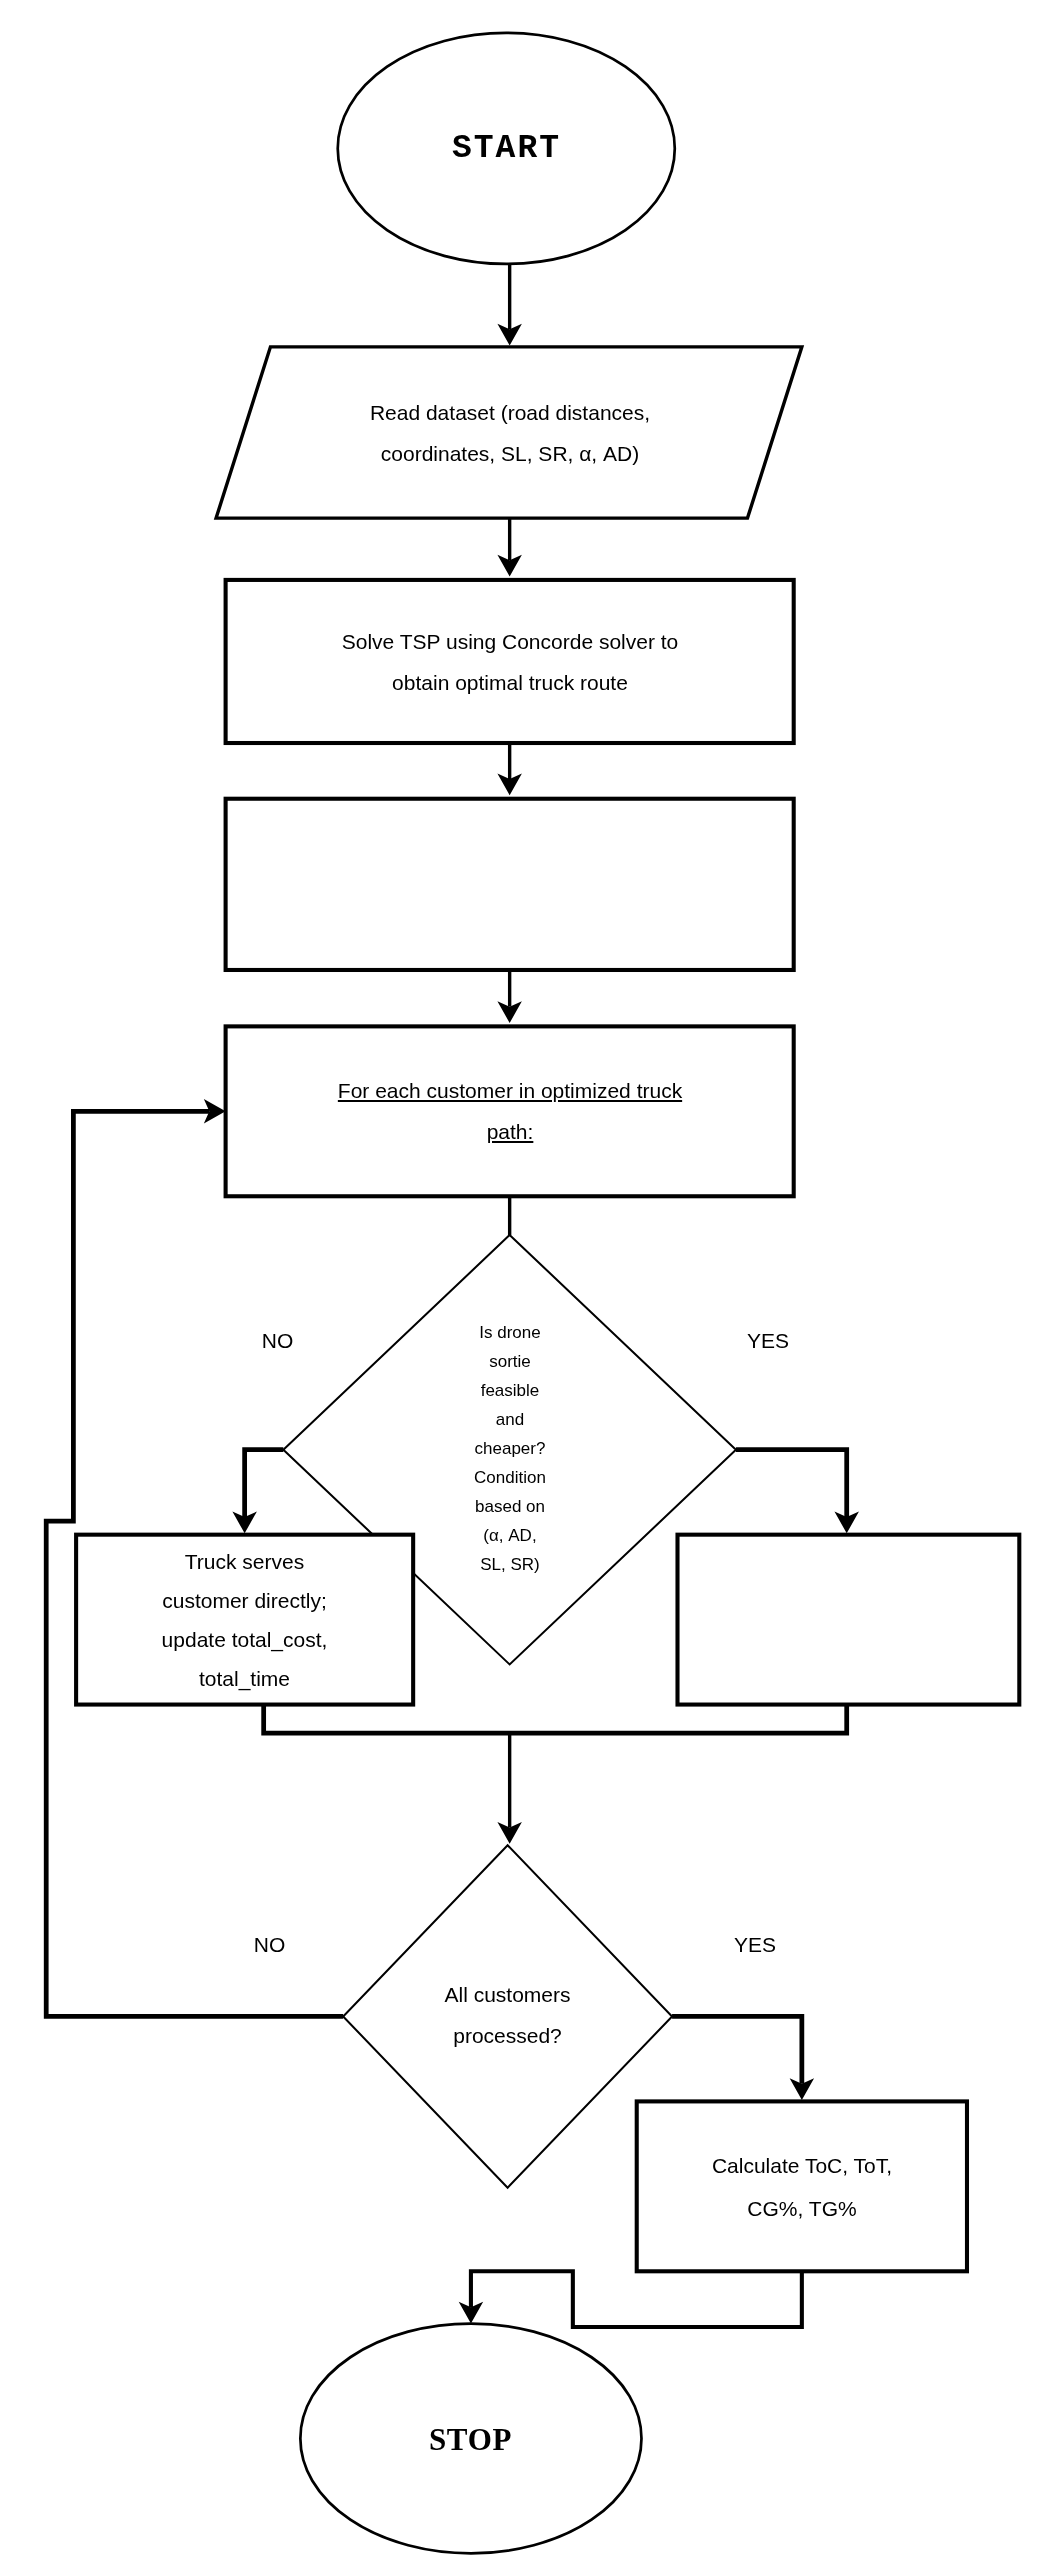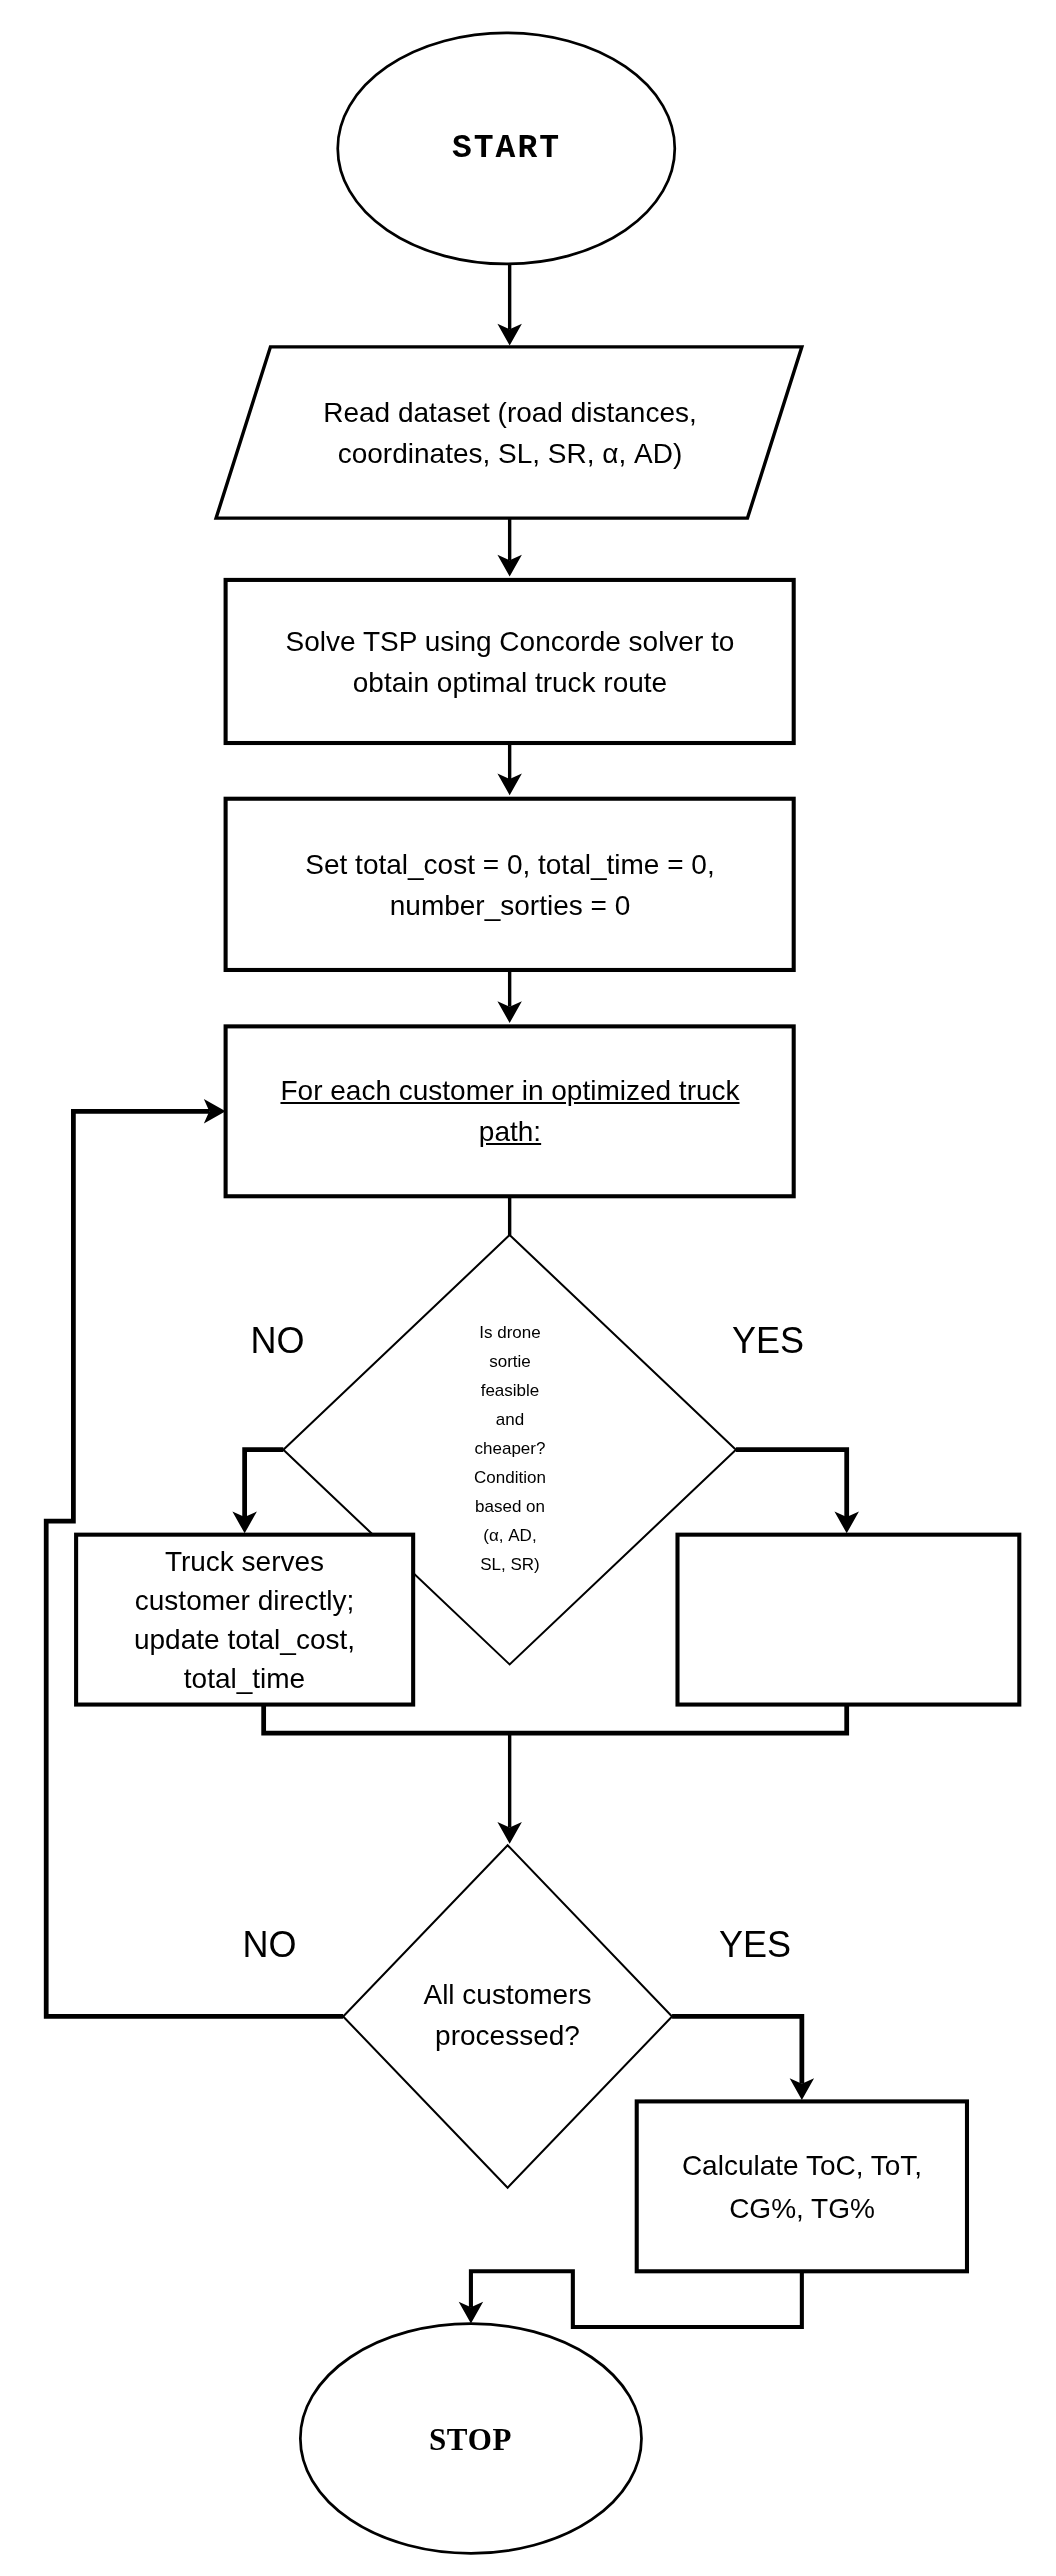--- a/index.html
+++ b/index.html
@@ -22,21 +22,21 @@
     width: 1056px;
     height: 2576px;
   }
   .node-label {
     position: absolute;
     display: flex;
     align-items: center;
     justify-content: center;
     text-align: center;
     white-space: pre-line;
-    font-size: 28px;
+    font-size: 21px;
     line-height: 41px;
     color: #000000;
   }
   .terminator-label {
     font-family: "Liberation Mono", "DejaVu Sans Mono", monospace;
     font-weight: bold;
     font-size: 33px;
     letter-spacing: 2px;
   }
   .stop-label {
@@ -53,21 +53,21 @@
     line-height: 39px;
     text-align: center;
   }
   .calc-text {
     line-height: 43px;
   }
   .decision2-text {
     line-height: 41px;
   }
   .branch-label {
-    font-size: 36px;
+    font-size: 21px;
     line-height: 41px;
   }
 </style>
 </head>
 <body>
 
 <div id="canvas">
 
   <svg id="shapes" viewBox="0 0 1554 3790" xmlns="http://www.w3.org/2000/svg">
 
@@ -120,22 +120,20 @@
   </svg>
 
   <div class="node-label terminator-label" style="left:338px; top:33px; width:337px; height:231px;">START</div>
 
   <div class="node-label" style="left:226px; top:372px; width:568px; height:122px; line-height:41px;">Read dataset (road distances,
 coordinates, SL, SR, α, AD)</div>
 
   <div class="node-label" style="left:226px; top:580px; width:568px; height:163px;">Solve TSP using Concorde solver to
 obtain optimal truck route</div>
 
-  <div class="node-label" style="left:226px; top:799px; width:568px; height:171px;">Set total_cost = 0, total_time = 0,
-number_sorties = 0</div>
 
   <div class="node-label" style="left:226px; top:1026px; width:568px; height:170px;text-decoration:underline;">For each customer in optimized truck
 path:</div>
 
   <div class="node-label diamond-text" style="left:381px; top:1317px; width:258px; height:262px;">Is drone
 sortie
 feasible
 and
 cheaper?
 Condition

